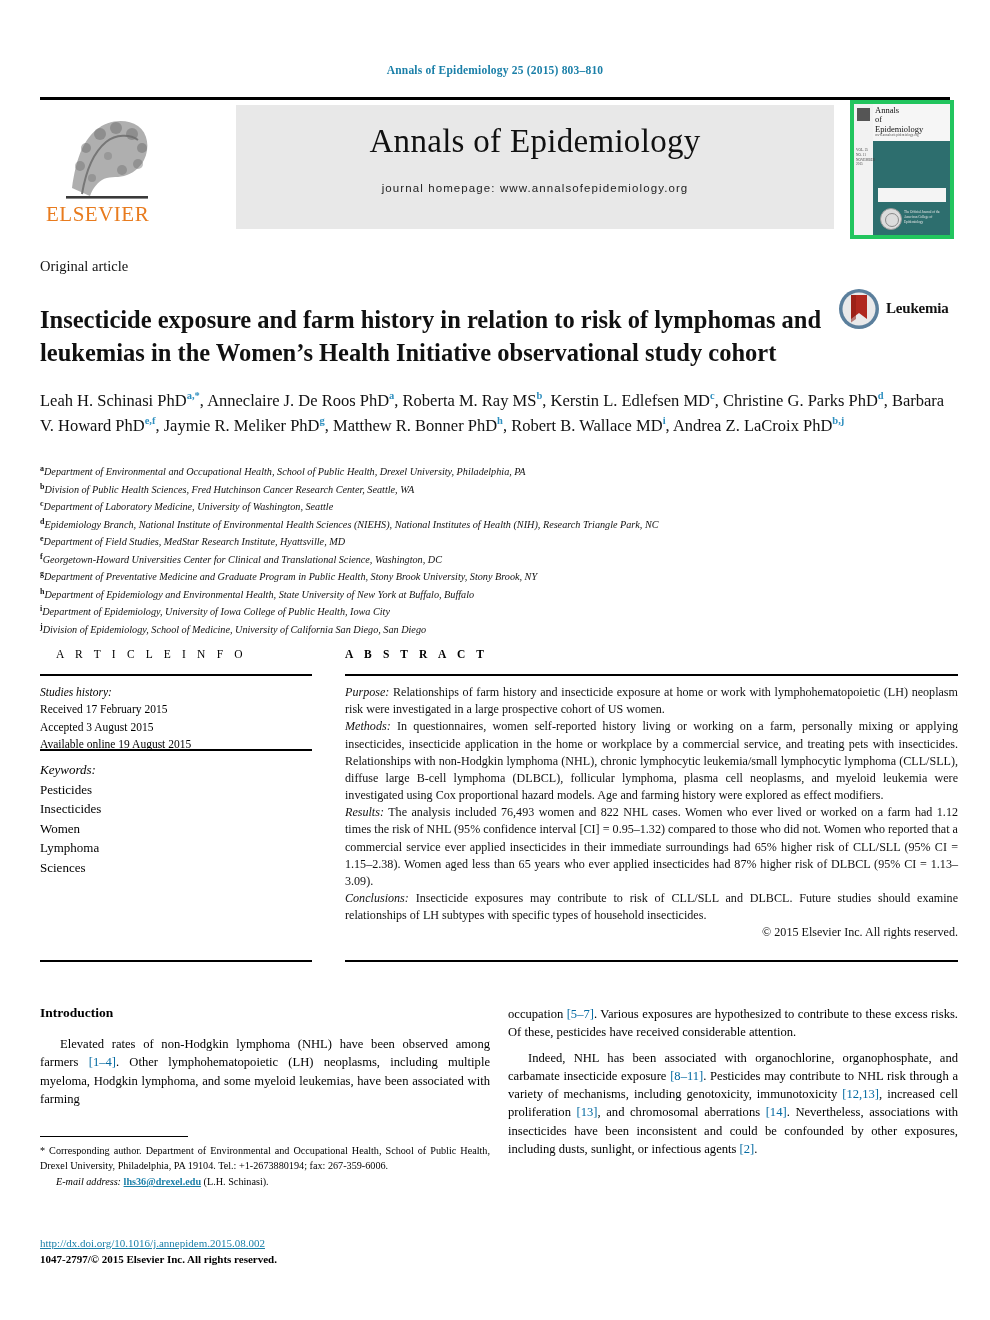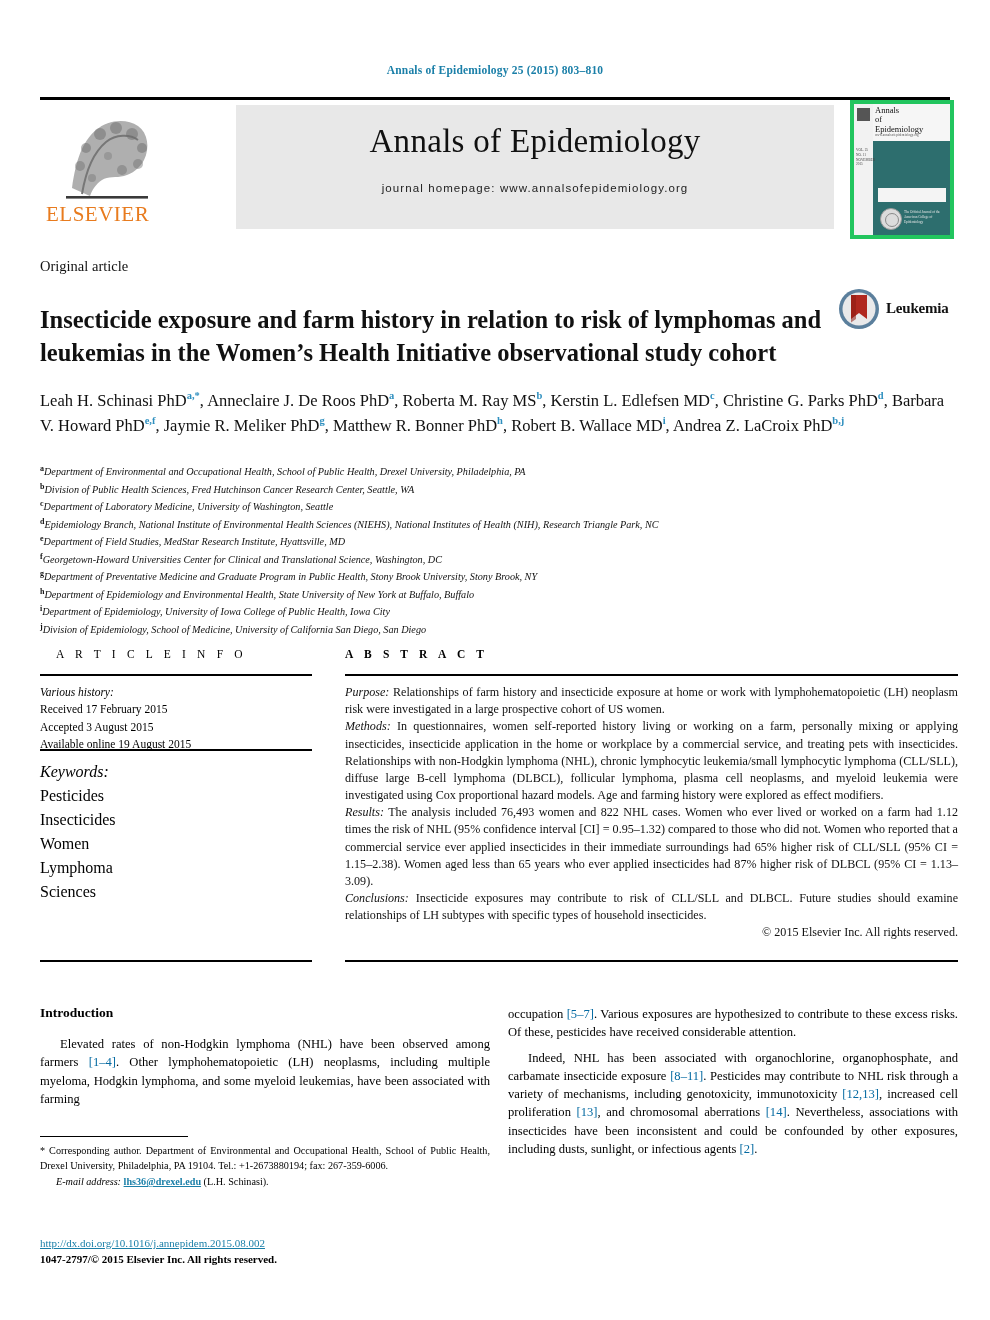--- a/index.html
+++ b/index.html
@@ -298,21 +298,21 @@
     width: 272px;
     font-size: 11.5px;
     line-height: 1.5;
   }
   .article-history .lbl { font-style: italic; }
   .keywords {
     position: absolute;
     top: 760px;
     left: 40px;
     width: 272px;
-    font-size: 16px;
+    font-size: 13px;
     line-height: 1.5;
   }
   .keywords .lbl { font-style: italic; }
 
   .abstract {
     position: absolute;
     top: 684px;
     left: 345px;
     width: 613px;
     font-size: 12.1px;
@@ -471,21 +471,21 @@
       <div><span class="mark">f</span><span>Georgetown-Howard Universities Center for Clinical and Translational Science, Washington, DC</span></div>
       <div><span class="mark">g</span><span>Department of Preventative Medicine and Graduate Program in Public Health, Stony Brook University, Stony Brook, NY</span></div>
       <div><span class="mark">h</span><span>Department of Epidemiology and Environmental Health, State University of New York at Buffalo, Buffalo</span></div>
       <div><span class="mark">i</span><span>Department of Epidemiology, University of Iowa College of Public Health, Iowa City</span></div>
       <div><span class="mark">j</span><span>Division of Epidemiology, School of Medicine, University of California San Diego, San Diego</span></div>
     </div>
 
   <div class="info-head">A R T I C L E   I N F O</div>
   <div class="section-rule rule-info-top"></div>
   <div class="article-history">
-    <div class="lbl">Various history:</div>
+    <div class="lbl">Studies history:</div>
     <div>Received 17 February 2015</div>
     <div>Accepted 3 August 2015</div>
     <div>Available online 19 August 2015</div>
   </div>
   <div class="section-rule rule-info-mid"></div>
   <div class="keywords">
     <div class="lbl">Keywords:</div>
   <div>Pesticides</div>
       <div>Insecticides</div>
       <div>Women</div>

